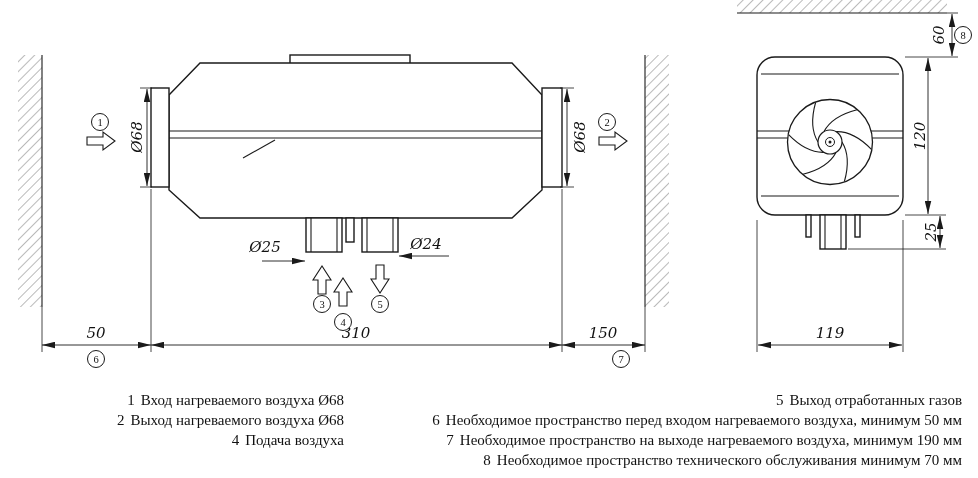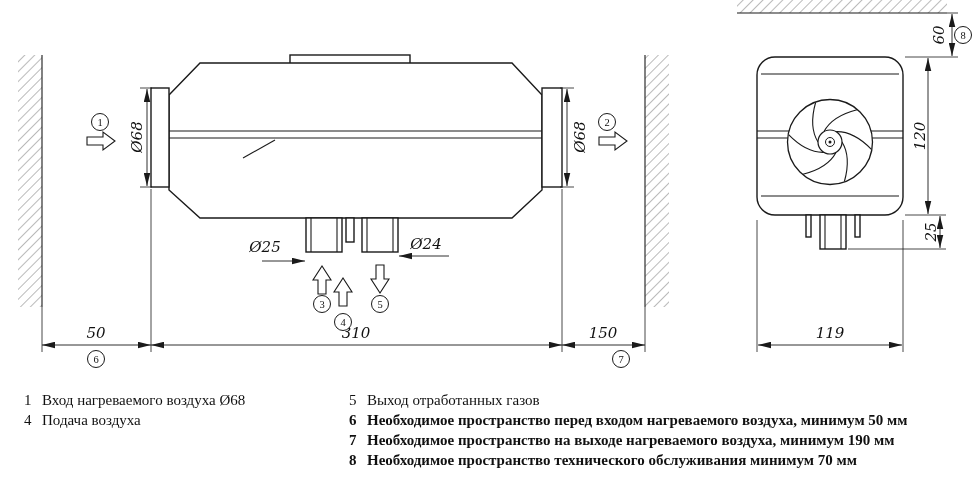--- a/index.html
+++ b/index.html
@@ -10,23 +10,23 @@
   .thin{fill:none;stroke:#1a1a1a;stroke-width:1.1;}
   .dimline{fill:none;stroke:#1a1a1a;stroke-width:0.9;}
   .extline{fill:none;stroke:#1a1a1a;stroke-width:0.8;}
   .dim{font:italic 15px "DejaVu Serif",serif;fill:#111;}
   .co-circle{fill:#ffffff;stroke:#1a1a1a;stroke-width:1;}
   .co{font:10.5px "Liberation Serif",serif;fill:#111;}
   .flow{fill:#ffffff;stroke:#1a1a1a;stroke-width:1.1;}
   #legend{position:absolute;left:0;top:390px;width:978px;font-size:15px;line-height:20px;}
   .lcol{position:absolute;top:0;}
   .lcol-left{left:24px;width:320px;}
-  .lcol-right{left:349px;width:626px;}
-  .lrow{white-space:nowrap;}
-  .lrow.bold{font-weight:bold;}
+  .lcol-right{left:336px;width:626px;}
+  .lrow{white-space:nowrap;text-align:right;}
+  .lrow.bold{font-weight:normal;}
   .lnum{display:inline-block;min-width:12px;margin-right:6px;}
 </style>
 </head>
 <body>
 
 <div id="stage">
 
   <svg id="drawing" width="978" height="385" viewBox="0 0 978 385" xmlns="http://www.w3.org/2000/svg">
     <defs>
       <pattern id="hatch" patternUnits="userSpaceOnUse" width="7" height="7" patternTransform="rotate(45)">
@@ -201,20 +201,23 @@
       </g>
     </g>
   </svg>
 
   <div id="legend">
     <div class="lcol lcol-left">
       <div class="lrow">
         <span class="lnum">1</span><span class="ltext">Вход нагреваемого воздуха Ø68</span>
       </div>
       <div class="lrow">
+        <span class="lnum">2</span><span class="ltext">Выход нагреваемого воздуха Ø68</span>
+      </div>
+      <div class="lrow">
         <span class="lnum">4</span><span class="ltext">Подача воздуха</span>
       </div>
     </div>
     <div class="lcol lcol-right">
       <div class="lrow">
         <span class="lnum">5</span><span class="ltext">Выход отработанных газов</span>
       </div>
       <div class="lrow bold">
         <span class="lnum">6</span><span class="ltext">Необходимое пространство перед входом нагреваемого воздуха, минимум 50 мм</span>
       </div>

